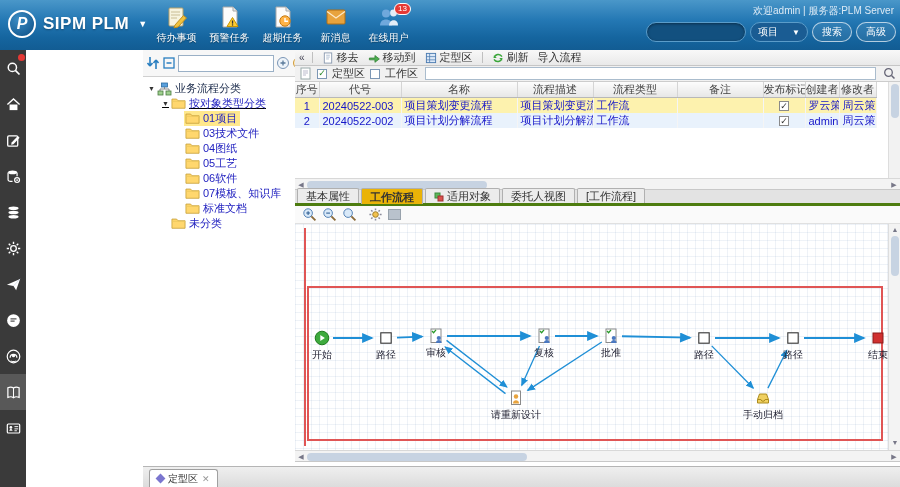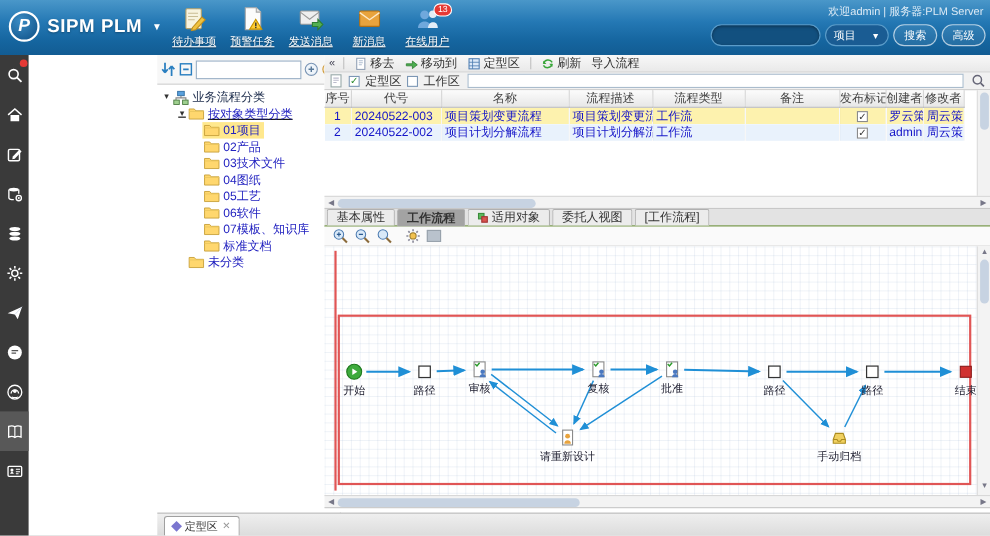--- a/index.html
+++ b/index.html
@@ -12,21 +12,21 @@
   .logo-wrap { position:absolute; left:8px; top:10px; display:flex; align-items:center; gap:7px; }
   .logo-circle { width:28px; height:28px; border-radius:50%; background:radial-gradient(circle at 35% 30%, #3b8cc4, #0d4f85);
     border:2px solid #fff; color:#fff; font-weight:bold; font-size:16px; font-style:italic;
     display:flex; align-items:center; justify-content:center; }
   .logo-text { color:#fff; font-size:17px; font-weight:bold; letter-spacing:.5px; text-shadow:0 1px 2px rgba(0,0,0,.3); }
   .logo-caret { color:#fff; font-size:9px; margin-left:2px; }
   .quick-bar { position:absolute; left:150px; top:4px; display:flex; }
   .quick-item { width:53px; height:44px; display:flex; flex-direction:column; align-items:center; justify-content:flex-start;
     color:#fff; font-size:10px; cursor:pointer; position:relative; }
   .quick-item .qicon { width:24px; height:24px; margin-top:1px; }
-  .quick-item .qlabel { margin-top:2px; text-shadow:0 1px 1px rgba(0,0,0,.4); white-space:nowrap;text-decoration:underline; }
+  .quick-item .qlabel { margin-top:2px; text-shadow:0 1px 1px rgba(0,0,0,.4); white-space:nowrap; }
   .qbadge { position:absolute; top:-1px; right:4px; background:#e53935; color:#fff; font-size:8px; line-height:10px;
     padding:0 3px; border-radius:6px; border:1px solid #fff; }
   .welcome { position:absolute; right:6px; top:4px; color:#dceaf5; font-size:10px; }
   .search-zone { position:absolute; right:4px; top:22px; display:flex; align-items:center; gap:4px; }
   .hdr-search-input { width:100px; height:20px; border-radius:10px; border:1px solid #5b9cc9;
     background:#12507f; box-shadow:inset 0 1px 3px rgba(0,0,0,.4); color:#fff; padding:0 8px; font-size:10px; }
   .hdr-select { height:20px; min-width:58px; border-radius:10px; border:1px solid #5b9cc9; background:#1a5c93;
     color:#fff; font-size:10px; display:flex; align-items:center; justify-content:space-between; padding:0 7px; cursor:pointer; }
   .hdr-select .car { font-size:8px; margin-left:6px; }
   .pill-btn { height:20px; border-radius:10px; border:1px solid rgba(255,255,255,.65); background:rgba(255,255,255,.08);
@@ -87,24 +87,24 @@
   .pub-box { width:10px; height:10px; border:1px solid #8a8a8a; background:#fff; margin:0 auto;
     font-size:9px; color:#333; line-height:9px; text-align:center; }
   .tbl-vscroll { position:absolute; left:593px; top:32px; width:12px; height:96px; background:#f2f2f2; border-left:1px solid #ddd; }
   .tbl-vscroll .thumb { position:absolute; left:2px; top:2px; width:8px; height:34px; background:#c7d3e2; border-radius:4px; }
 
   .hscroll { position:relative; height:12px; background:#f3f3f3; border-top:1px solid #d8d8d8; border-bottom:1px solid #c8c8c8; }
   .hscroll .thumb { position:absolute; top:2px; height:8px; background:#c7d3e2; border-radius:4px; }
   .scroll-arrow { position:absolute; top:1px; width:10px; height:10px; color:#778; font-size:7px; text-align:center; line-height:10px; }
 
   
-  .detail-tabs { height:16px; background:#e3e3e3; border-bottom:1px solid #4d7c0f; display:flex; align-items:flex-end; padding:1px 2px 0; gap:2px; }
+  .detail-tabs { height:16px; background:#e3e3e3; border-bottom:3px solid #4d7c0f; display:flex; align-items:flex-end; padding:1px 2px 0; gap:2px; }
   .dtab { height:15px; line-height:14px; padding:0 8px; background:#ececec; border:1px solid #b0b0b0; border-bottom:none;
     border-radius:2px 2px 0 0; color:#333; font-size:11px; cursor:pointer; display:inline-flex; align-items:center; gap:3px; white-space:nowrap; }
-  .dtab.active { background:#a3a3a3; font-weight:bold; height:16px; margin-bottom:-1px; }
+  .dtab.active { background:#eab308; font-weight:bold; height:16px; margin-bottom:-1px; }
   .dtab .ticon { width:10px; height:10px; }
 
   .zoombar { height:18px; background:#fafafa; border-bottom:1px solid #e0e0e0; display:flex; align-items:center; gap:5px; padding:0 7px; }
   .zoombar svg { width:15px; height:15px; cursor:pointer; }
   .snap-sq { width:13px; height:11px; background:#b9c2cc; border:1px solid #98a2ac; cursor:pointer; }
 
   
   .diagram { position:absolute; left:0; top:174px; width:593px; height:226px; background:#fff; overflow:hidden;
     background-image:
       linear-gradient(rgba(140,165,200,.14) 1px, transparent 1px),
@@ -153,25 +153,26 @@
               <path d="M5 2h10l4 4v16H5z" fill="#fcfcfc" stroke="#a8a8a8"></path>
               <path d="M15 2v4h4" fill="#e8e8e8" stroke="#a8a8a8"></path>
               <path d="M14.5 12.5l5.5 9h-11z" fill="#ffcc33" stroke="#c79400"></path>
               <rect x="13.9" y="15.5" width="1.3" height="3.2" fill="#333"></rect>
               <rect x="13.9" y="19.3" width="1.3" height="1.3" fill="#333"></rect>
             </svg></span>
           <span class="qlabel">预警任务</span>
         </div>
         <div class="quick-item">
           <span class="qicon"><svg viewBox="0 0 24 24">
-              <rect x="2" y="5" width="17" height="12" rx="1" fill="#efefef" stroke="#999"></rect>
-              <path d="M2 6l8.5 6.5L19 6" fill="none" stroke="#999"></path>
-              <path d="M13 15.5h5v-2.8l4.5 4.6-4.5 4.6v-2.8h-5z" fill="#52b050" stroke="#2e7d32"></path>
+              <path d="M5 2h10l4 4v16H5z" fill="#fcfcfc" stroke="#a8a8a8"></path>
+              <path d="M15 2v4h4" fill="#e8e8e8" stroke="#a8a8a8"></path>
+              <circle cx="14" cy="16" r="5.2" fill="#ffb347" stroke="#c57a10"></circle>
+              <path d="M14 13v3.2h3" stroke="#fff" fill="none" stroke-width="1.4"></path>
             </svg></span>
-          <span class="qlabel">发送消息</span>
+          <span class="qlabel">超期任务</span>
         </div>
         <div class="quick-item">
           <span class="qicon"><svg viewBox="0 0 24 24">
               <rect x="3" y="5" width="18" height="14" rx="1" fill="#e8a33d" stroke="#b06f14"></rect>
               <path d="M3 6.5l9 6.5 9-6.5" fill="none" stroke="#fde9c8" stroke-width="1.2"></path>
             </svg></span>
           <span class="qlabel">新消息</span>
         </div>
         <div class="quick-item">
           <span class="qicon"><svg viewBox="0 0 24 24">
@@ -322,30 +323,20 @@
           </span>
         </div>
         <div class="tree-row" style="padding-left: 30px;">
           <span class="tree-caret"></span>
           <span class="tree-sel-wrap tree-sel">
             <span class="tree-ico"><svg viewBox="0 0 16 13">
                 <path d="M1 2.2h5l1.5 1.8H15v8H1z" fill="#ffd76e" stroke="#c9a23d" stroke-width=".9"></path>
                 <path d="M1 4.6h14" stroke="#ecc75e" stroke-width=".9"></path>
               </svg></span>
             <span class="tree-label">01项目</span>
-          </span>
-        </div>
-        <div class="tree-row" style="padding-left: 30px;">
-          <span class="tree-caret"></span>
-          <span class="tree-sel-wrap">
-            <span class="tree-ico"><svg viewBox="0 0 16 13">
-                <path d="M1 2.2h5l1.5 1.8H15v8H1z" fill="#ffd76e" stroke="#c9a23d" stroke-width=".9"></path>
-                <path d="M1 4.6h14" stroke="#ecc75e" stroke-width=".9"></path>
-              </svg></span>
-            <span class="tree-label">02产品</span>
           </span>
         </div>
         <div class="tree-row" style="padding-left: 30px;">
           <span class="tree-caret"></span>
           <span class="tree-sel-wrap">
             <span class="tree-ico"><svg viewBox="0 0 16 13">
                 <path d="M1 2.2h5l1.5 1.8H15v8H1z" fill="#ffd76e" stroke="#c9a23d" stroke-width=".9"></path>
                 <path d="M1 4.6h14" stroke="#ecc75e" stroke-width=".9"></path>
               </svg></span>
             <span class="tree-label">03技术文件</span>

